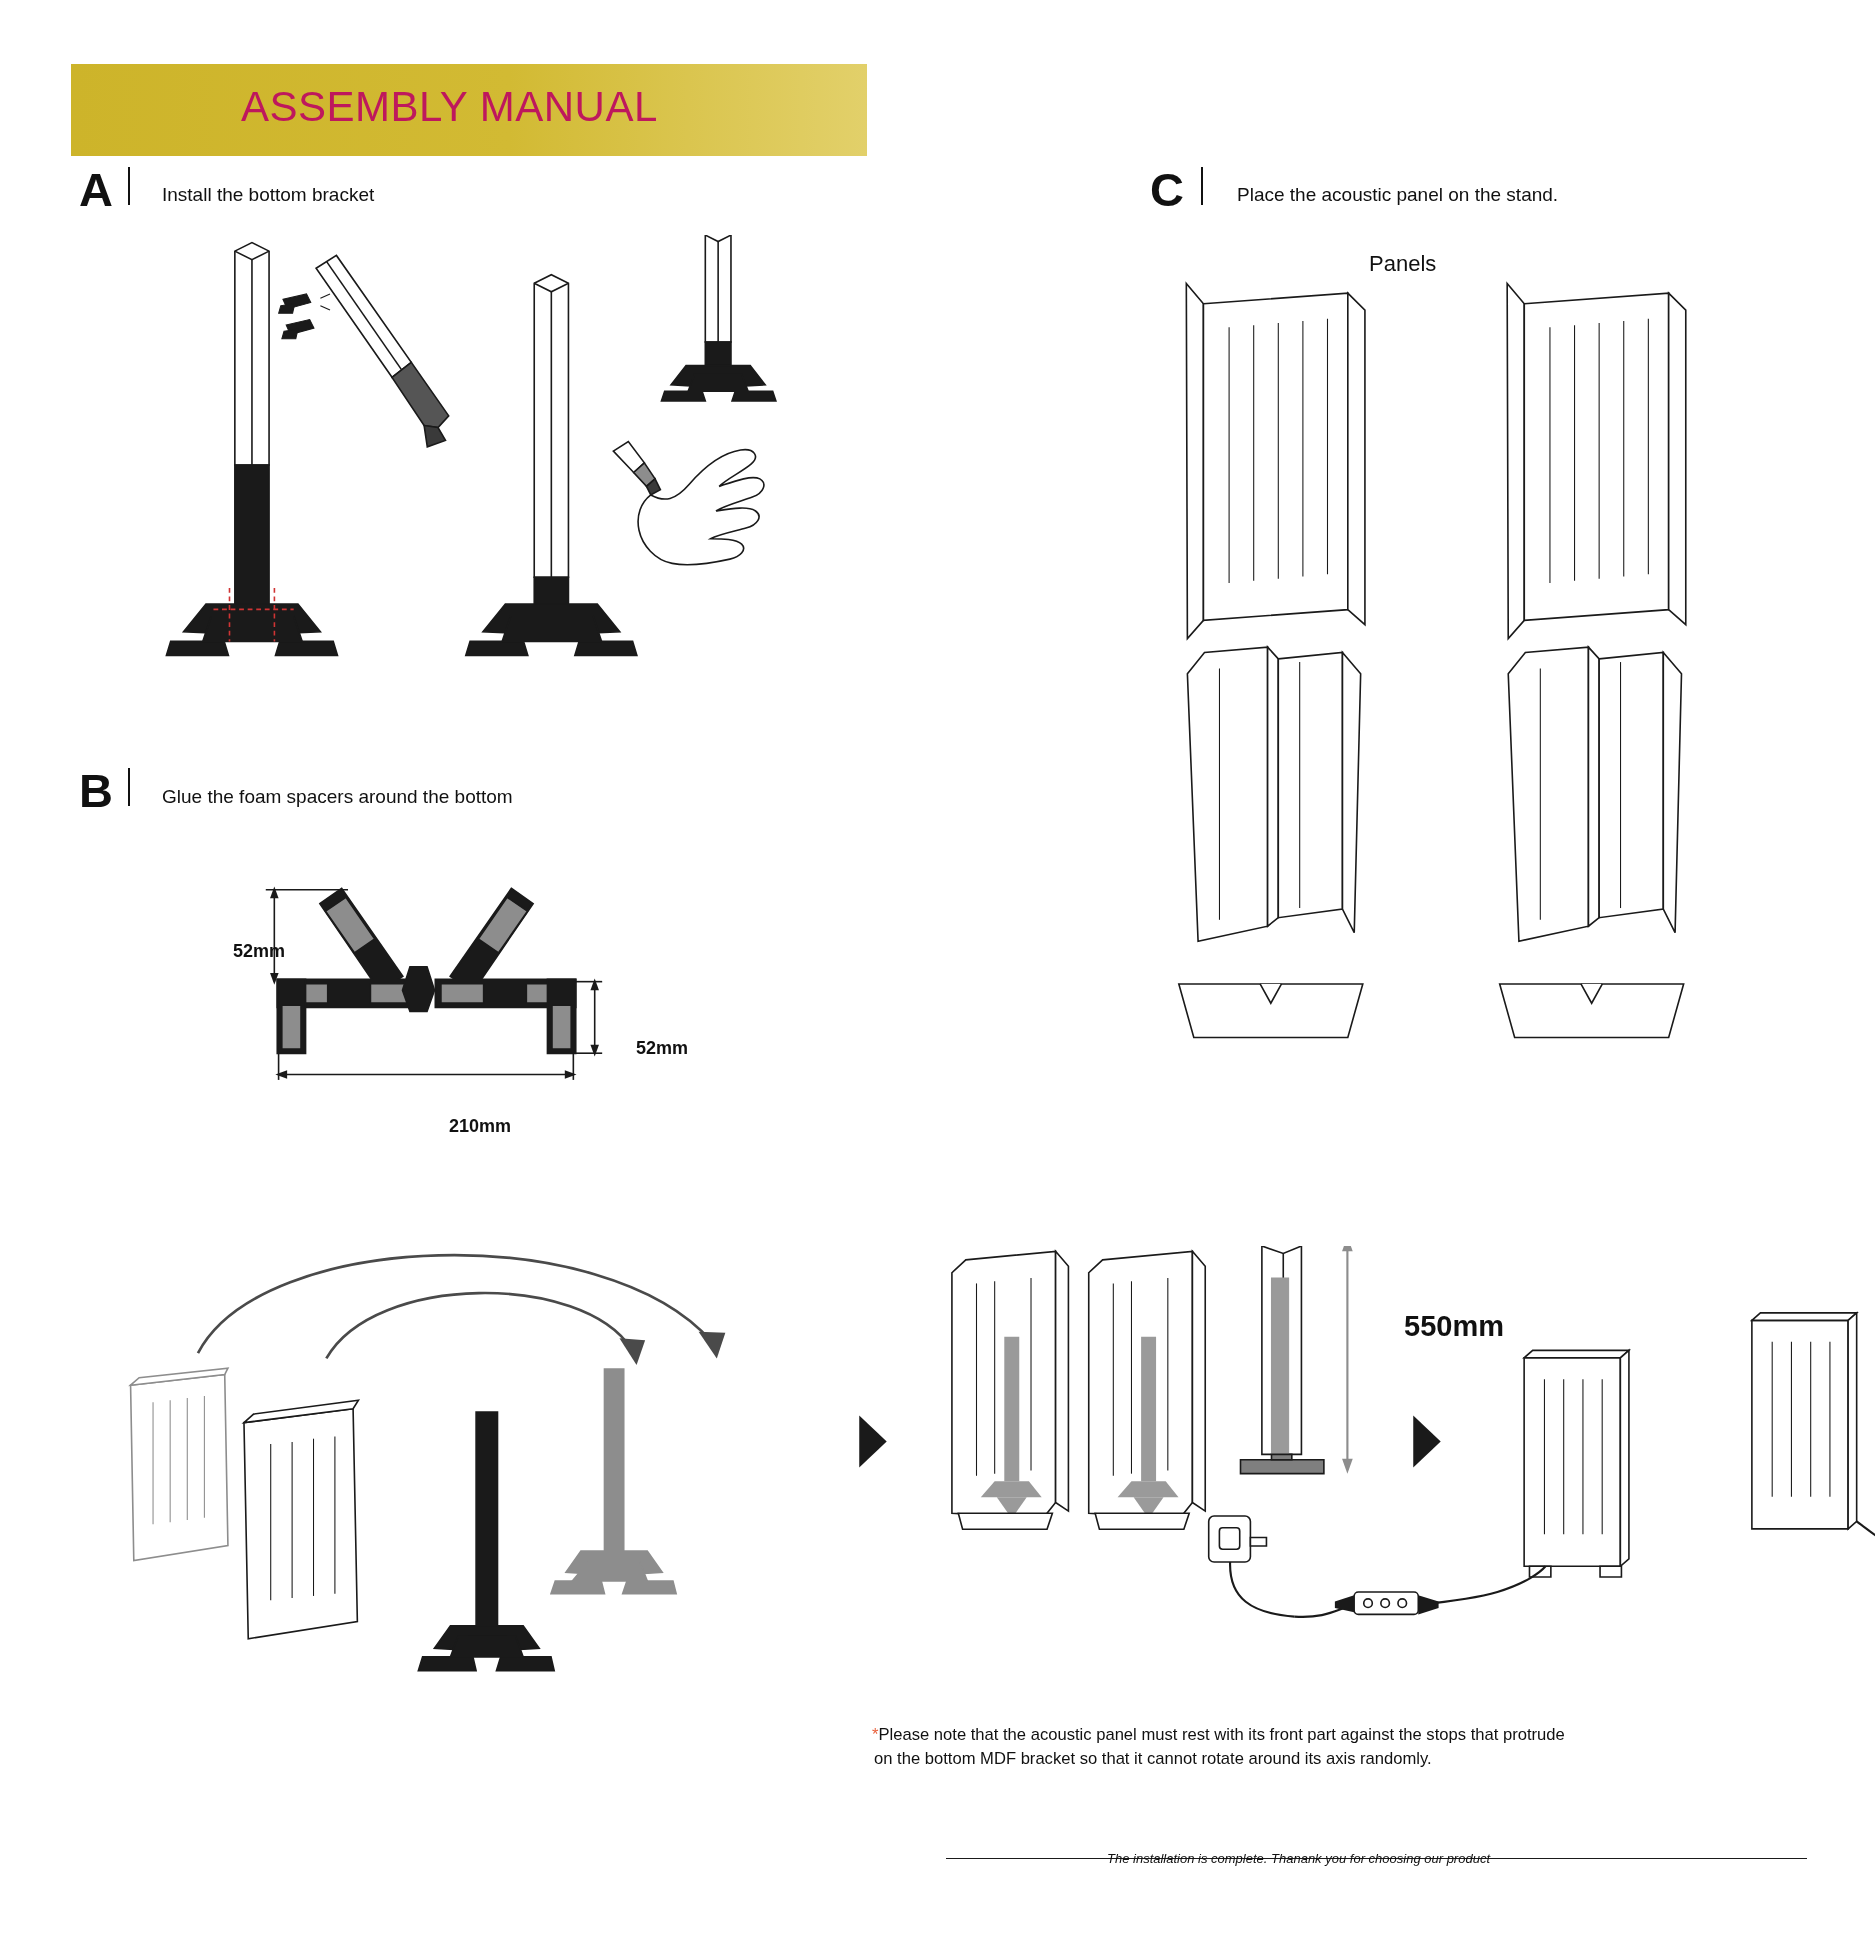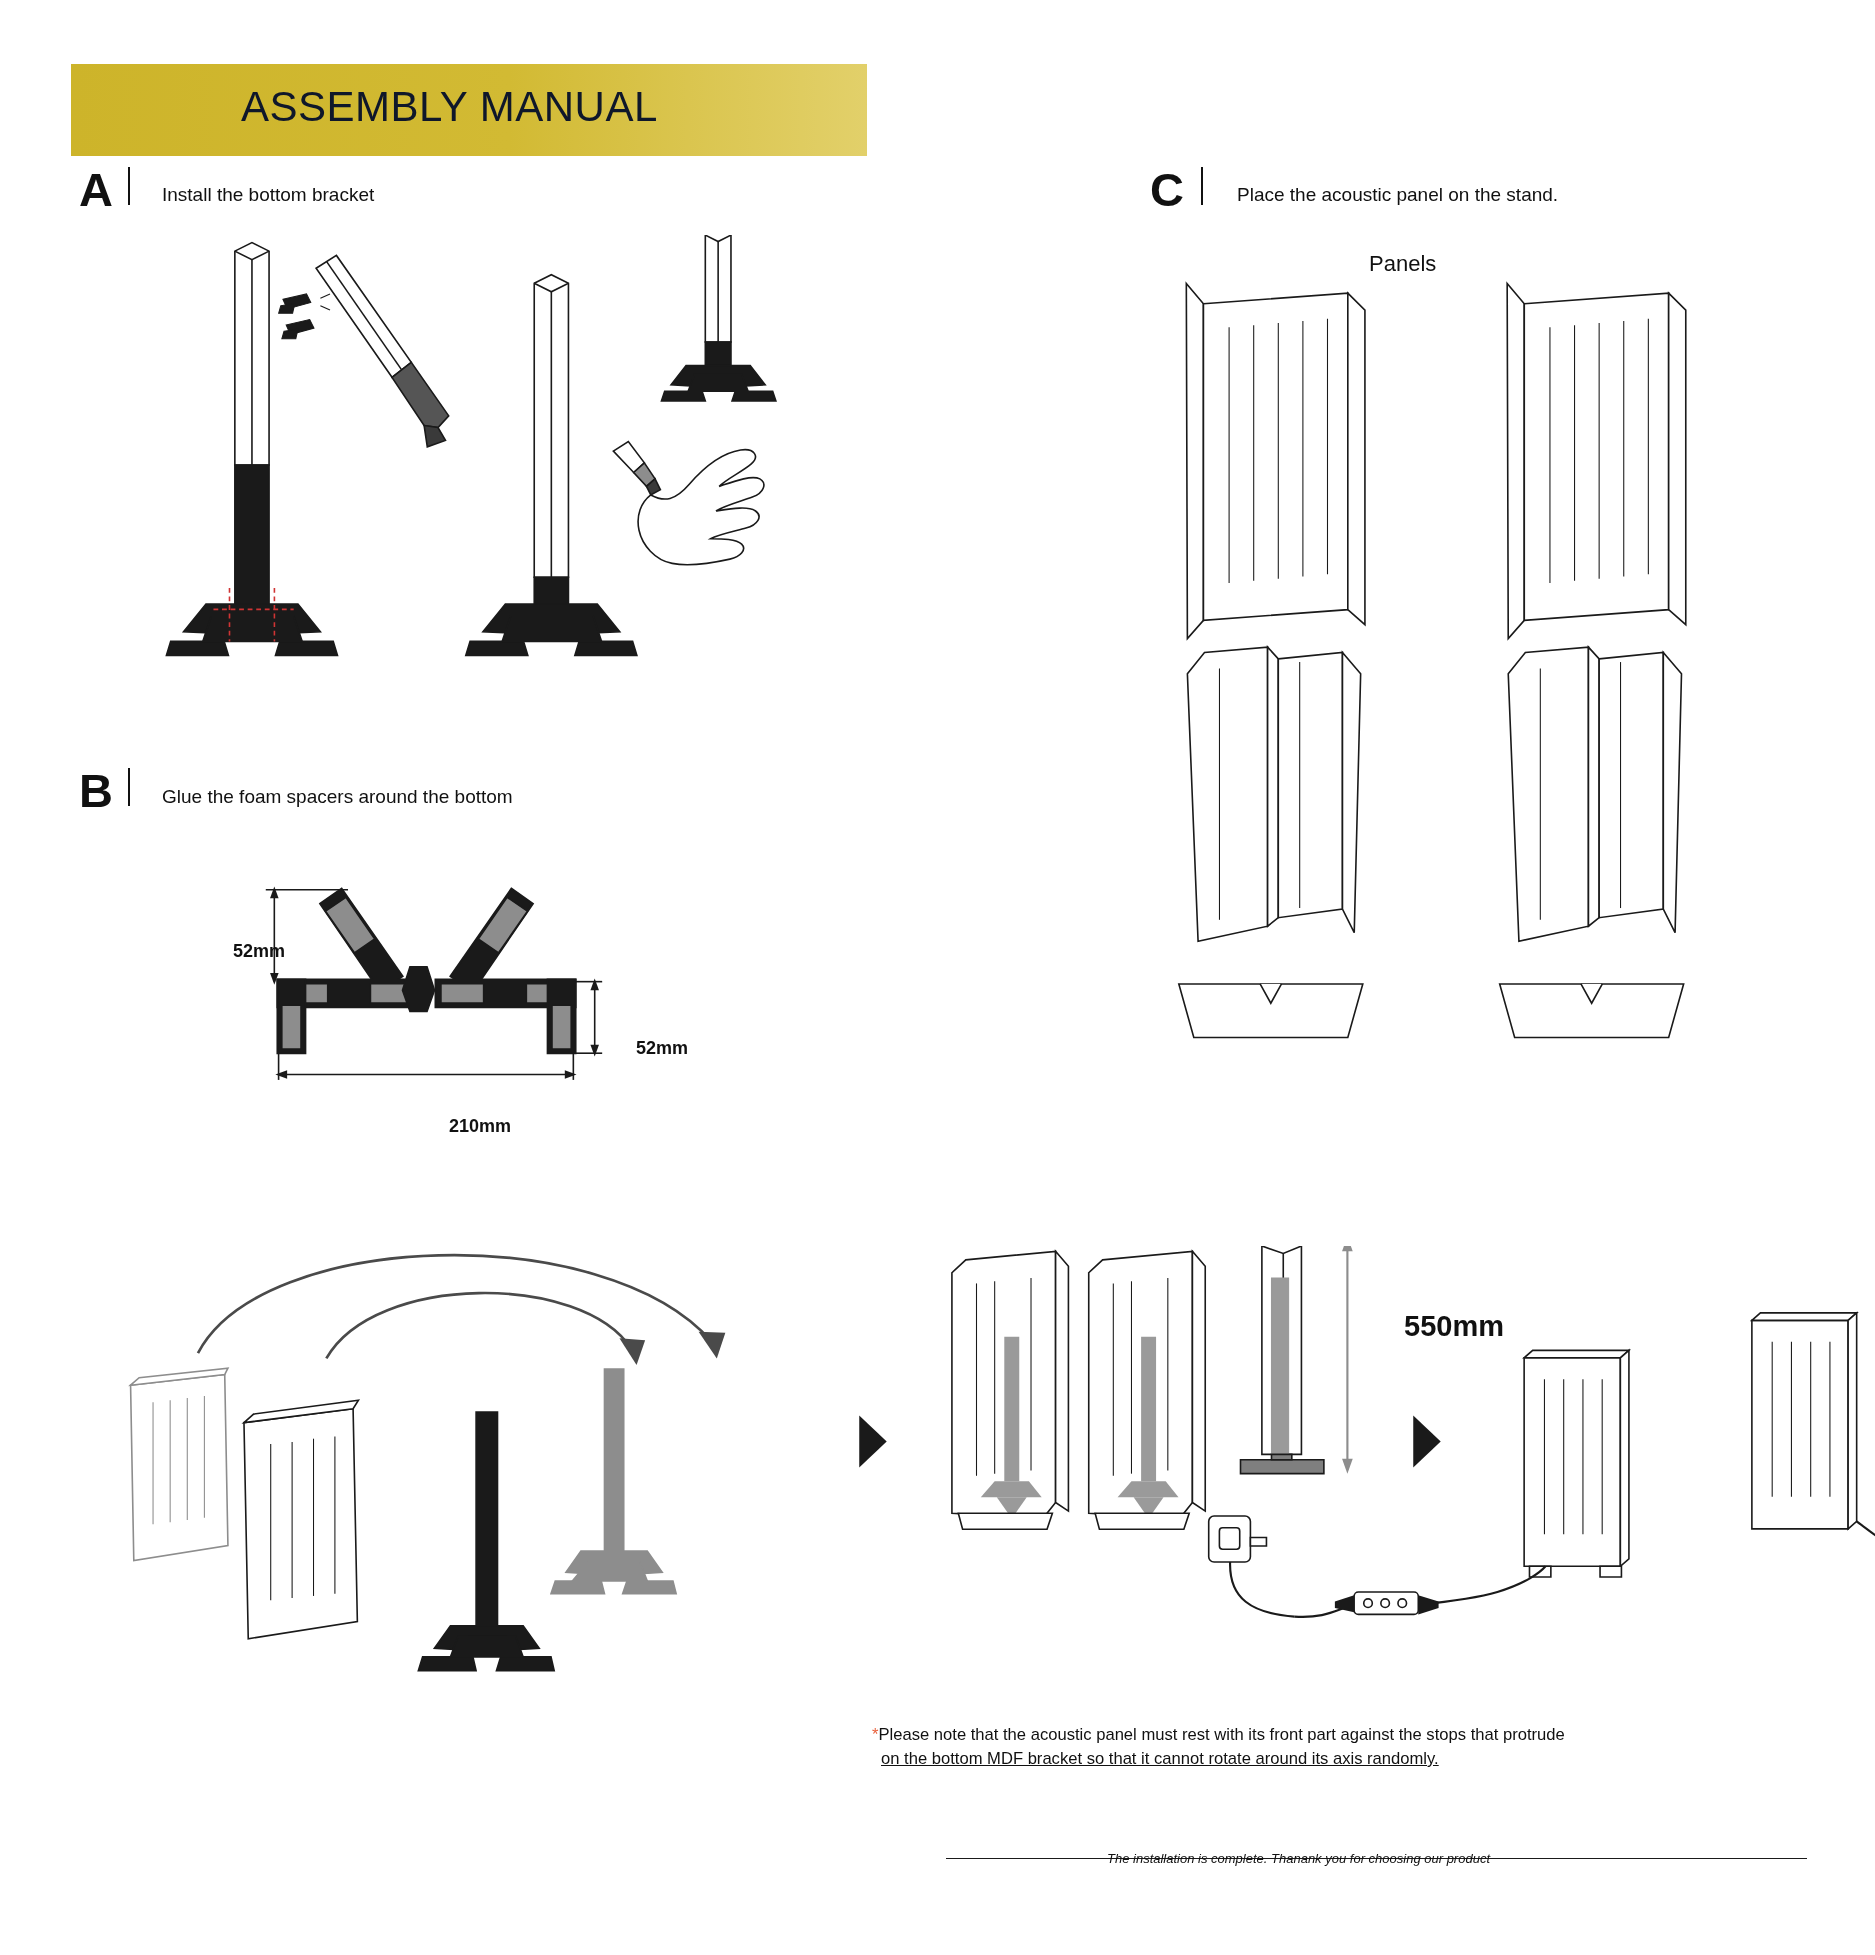--- a/index.html
+++ b/index.html
@@ -24,21 +24,21 @@
     width: 796px;
     height: 92px;
     background: linear-gradient(to right, #cdb42a 0%, #d2ba33 55%, #e2d06a 100%);
   }
   .title-text {
     position: absolute;
     left: 241px;
     top: 83px;
     font-size: 42px;
     letter-spacing: 0.5px;
-    color: #0f172a;
+    color: #be185d;
     font-weight: 400;
   }
 
   
   .step-letter {
     position: absolute;
     font-size: 47px;
     font-weight: 700;
     color: #111;
     line-height: 0.9;
@@ -491,18 +491,18 @@
 
   <g fill="#1a1a1a">
     <path d="M256 566 L292 554 L292 586 L256 578 Z"></path>
     <path d="M412 554 L450 566 L450 578 L412 590 Z"></path>
   </g>
 </svg>
 </div>
 
 <div class="note" style="left:872px; top:1723px; width:930px;">
   <span class="star">*</span><span>Please note that the acoustic panel must rest with its front part against the stops that protrude</span><br>
-  <span style="margin-left:9px; display:inline-block;text-decoration:underline;">on the bottom MDF bracket so that it cannot rotate around its axis randomly.</span>
+  <span style="margin-left:2px; display:inline-block;">on the bottom MDF bracket so that it cannot rotate around its axis randomly.</span>
 </div>
 
 <div class="footer-rule"></div>
 <div class="footer-text">The installation is complete. Thanank you for choosing our product</div>
 
 
 </body></html>

